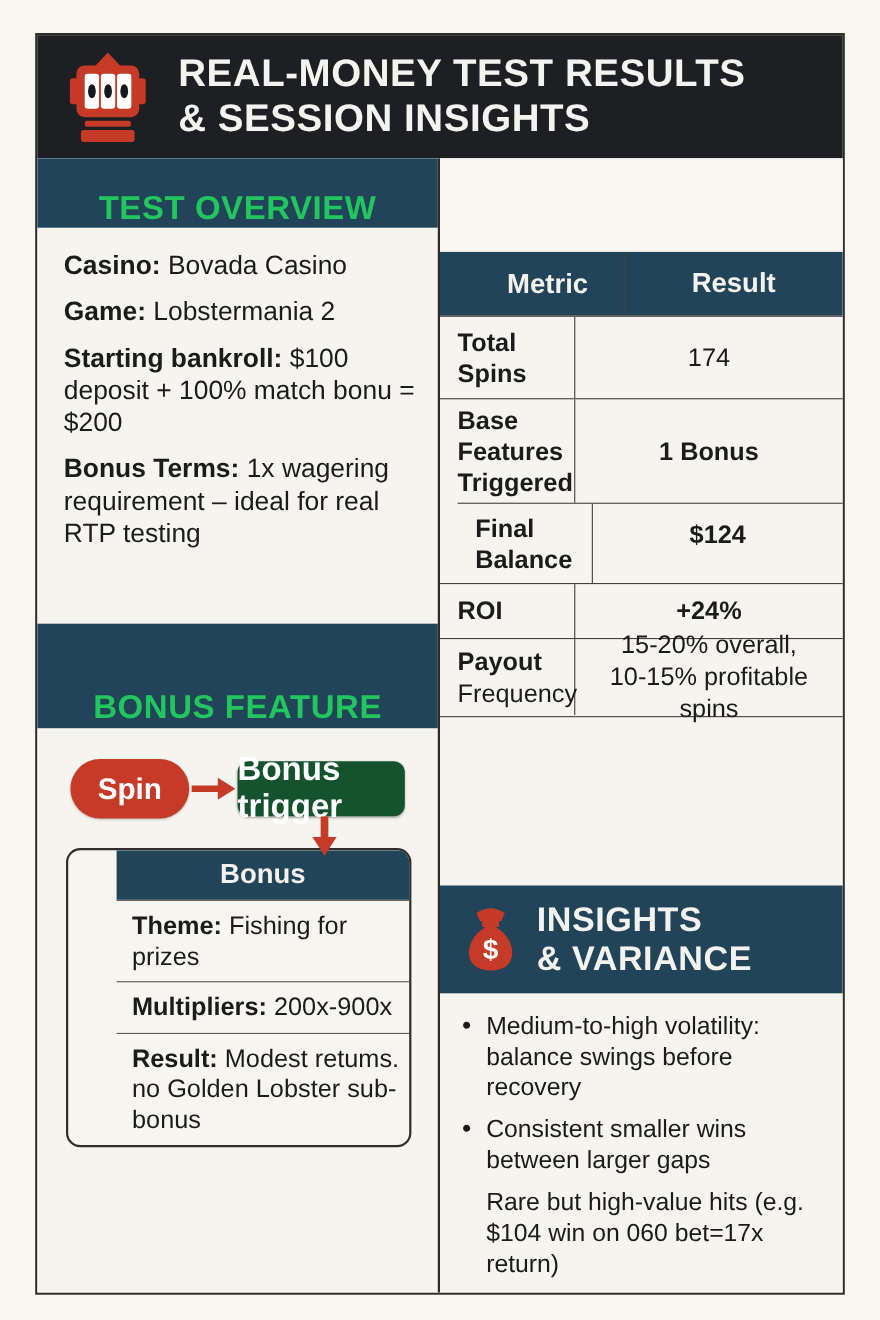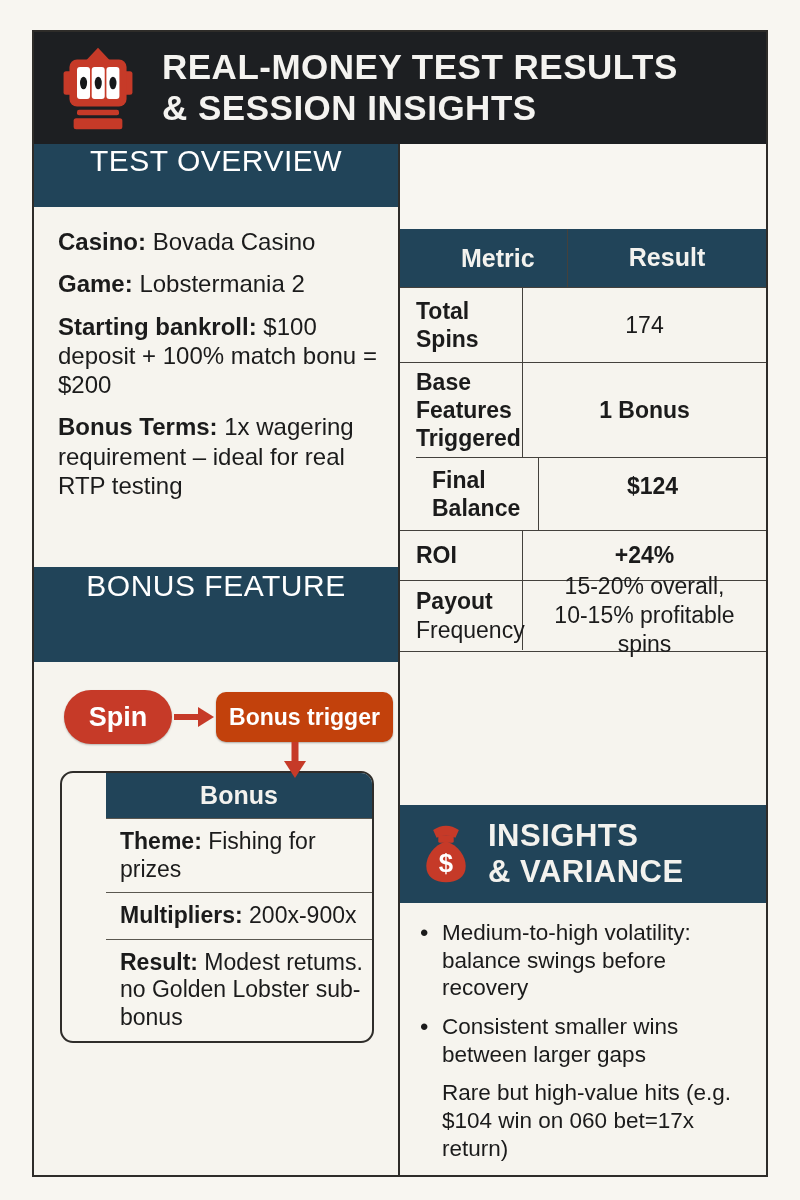--- a/index.html
+++ b/index.html
@@ -34,23 +34,23 @@
   .left-col{
     width:366px;flex:0 0 366px;
     border-right:2px solid #2e2c29;
     box-sizing:border-box;
     display:flex;flex-direction:column;
     background:#f6f4ee;
   }
   .right-col{flex:1;display:flex;flex-direction:column;background:#f6f4ee;min-width:0;}
   
   .section-header{
-    background:#214459;color:#ffffff;
-    font-weight:normal;text-align:center;
-    display:flex;flex-direction:column;justify-content:flex-start;
+    background:#214459;color:#22c55e;
+    font-weight:bold;text-align:center;
+    display:flex;flex-direction:column;justify-content:flex-end;
   }
   .overview-header{height:63px;flex:0 0 63px;font-size:30px;letter-spacing:.5px;}
   .breakdown-header{height:95px;flex:0 0 95px;font-size:30px;line-height:1.25;letter-spacing:.5px;}
   
   .overview-content{
     height:360px;flex:0 0 360px;
     padding:20px 20px 0 24px;box-sizing:border-box;
     font-size:24px;line-height:1.22;
     overflow:hidden;
   }
@@ -60,22 +60,22 @@
   .flow-area{flex:1;position:relative;padding-top:28px;box-sizing:border-box;}
   .flow-row{display:flex;align-items:center;padding-left:30px;}
   .spin-pill{
     background:#c63a28;color:#fff;font-weight:bold;font-size:27px;
     width:108px;height:54px;border-radius:28px;
     display:flex;align-items:center;justify-content:center;
     box-shadow:0 1px 2px rgba(0,0,0,.25);
   }
   .arrow-right{margin:0 2px;}
   .trigger-box{
-    background:#c2410c;color:#fff;font-weight:bold;font-size:23px;
-    width:177px;height:50px;border-radius:10px;
+    background:#14532d;color:#fff;font-weight:bold;font-size:30px;
+    width:152px;height:50px;border-radius:10px;
     display:flex;align-items:center;justify-content:center;
     box-shadow:0 1px 2px rgba(0,0,0,.3);
   }
   .arrow-down{position:absolute;left:248px;top:80px;}
   .bonus-box{
     margin:27px 24px 0 26px;
     border:2px solid #2f2d2a;border-radius:13px;
     overflow:hidden;background:#f7f5ef;padding-left:44px;
   }
   .bonus-box-header{

